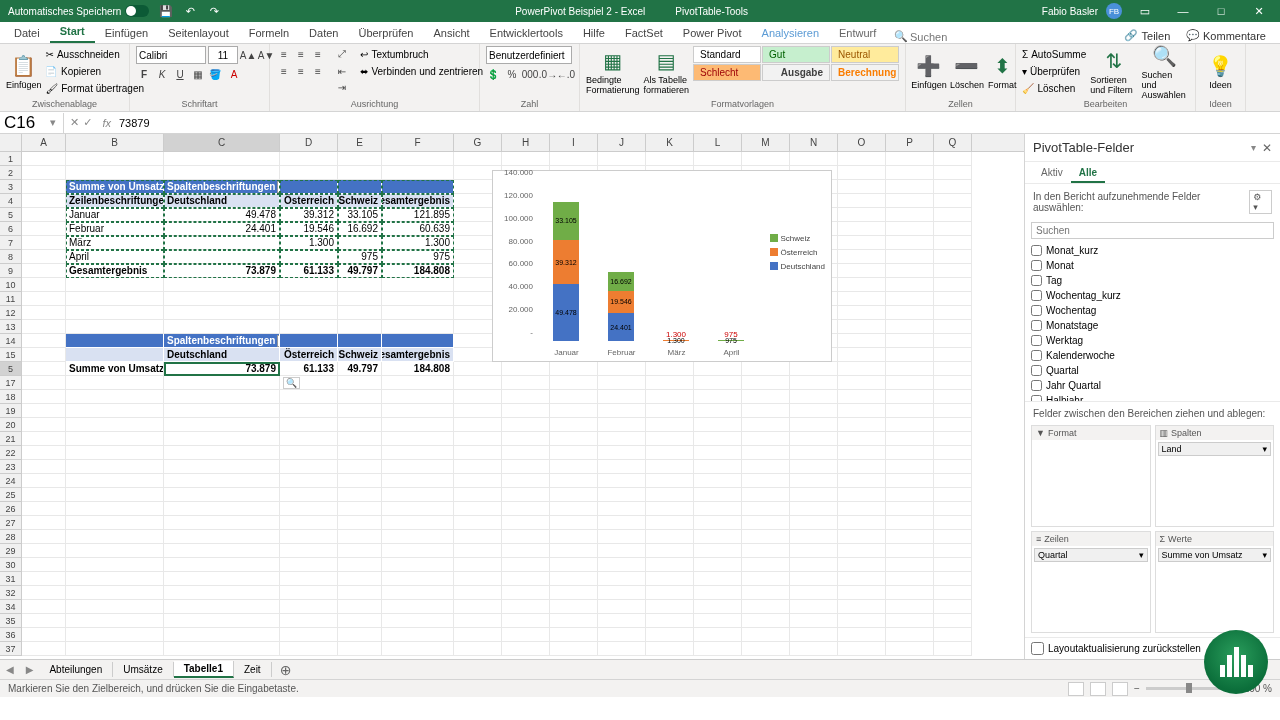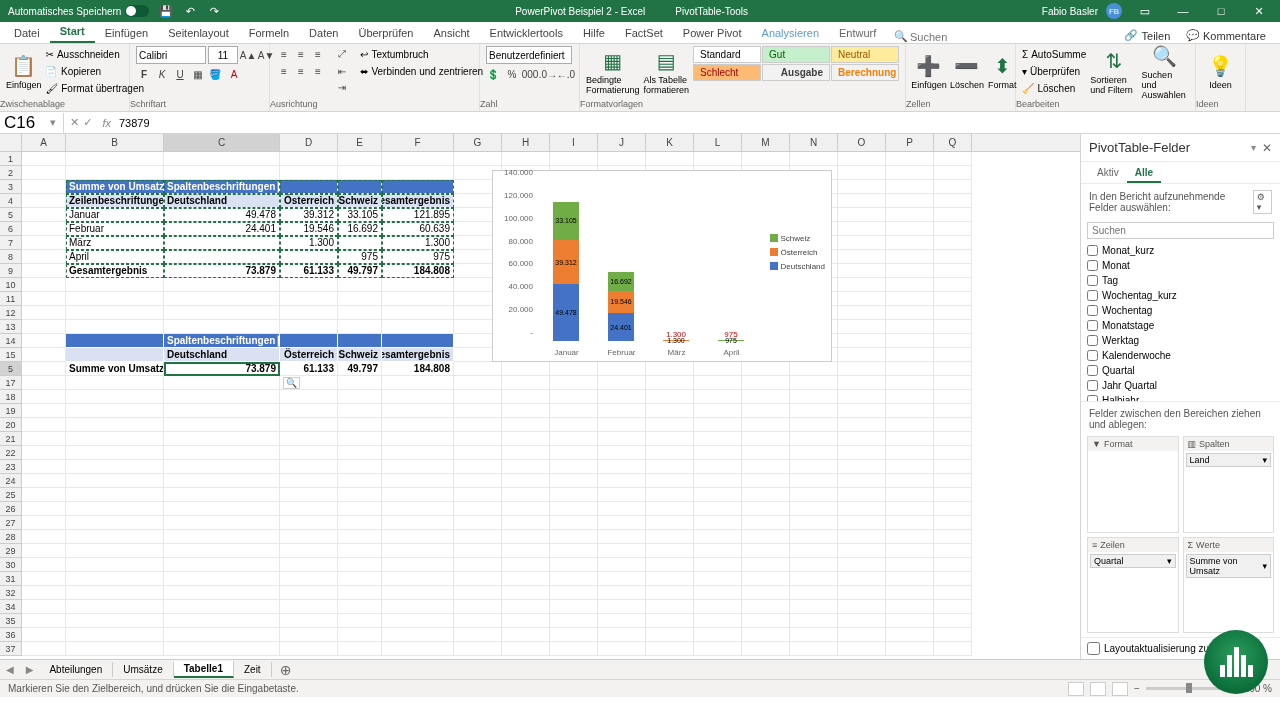--- a/index.html
+++ b/index.html
@@ -21,21 +21,21 @@
 .ribbon-tabs { height: 22px; background:#fff; border-bottom:1px solid #d4d4d4; display:flex; align-items:flex-end; padding-left:4px; font-size:11px; }
 .ribbon-tab { padding:2px 10px 4px; cursor:pointer; color:#444; }
 .ribbon-tab.active { border-bottom:2px solid #217346; color:#217346; font-weight:600; }
 .ribbon-tab.context { color:#666; }
 .ribbon-tabs-right { margin-left:auto; display:flex; gap:4px; padding-right:8px; }
 .share-btn { display:flex; align-items:center; gap:3px; font-size:11px; color:#333; padding:1px 6px; }
 
 
 .ribbon { height:68px; background:#f3f2f1; border-bottom:1px solid #d4d4d4; display:flex; font-size:10px; }
 .ribbon-group { border-right:1px solid #e1dfdd; padding:2px 6px; display:flex; flex-direction:column; position:relative; }
-.ribbon-group-label { position:absolute; bottom:0; left:0; right:0; font-size:9px; color:#666; height:12px; }
+.ribbon-group-label { position:absolute; bottom:0; left:0; right:0; text-align:center; font-size:9px; color:#666; height:12px; }
 .rg-body { flex:1; display:flex; align-items:flex-start; gap:4px; }
 .big-btn { display:flex; flex-direction:column; align-items:center; justify-content:center; width:44px; height:52px; font-size:9px; gap:2px; }
 .big-icon { font-size:20px; color:#217346; }
 .small-stack { display:flex; flex-direction:column; gap:1px; font-size:10px; }
 .small-item { display:flex; align-items:center; gap:3px; height:16px; white-space:nowrap; }
 .font-row { display:flex; align-items:center; gap:2px; }
 .font-select { width:70px; height:18px; border:1px solid #ababab; font-size:10px; padding:0 2px; background:#fff; }
 .size-select { width:30px; height:18px; border:1px solid #ababab; font-size:10px; padding:0 2px; background:#fff; text-align:center; }
 .mini-btn { width:16px; height:16px; display:inline-flex; align-items:center; justify-content:center; font-size:10px; color:#444; }
 .align-grid { display:grid; grid-template-columns:repeat(3,16px); gap:1px; }
@@ -99,21 +99,21 @@
 .hscroll { flex:1; }
 
 
 .status-bar { height:18px; background:#f3f2f1; border-top:1px solid #d4d4d4; display:flex; align-items:center; font-size:10px; color:#555; padding:0 8px; }
 .status-right { margin-left:auto; display:flex; align-items:center; gap:6px; }
 .view-btn { width:16px; height:14px; border:1px solid #ccc; background:#fff; }
 .zoom-slider { width:80px; height:3px; background:#ccc; position:relative; }
 .zoom-slider::after { content:''; position:absolute; width:6px; height:10px; background:#888; top:-4px; left:50%; }
 
 
-.pane { width:200px; border-left:1px solid #d4d4d4; background:#fff; display:flex; flex-direction:column; font-size:10px; }
+.pane { width:256px; border-left:1px solid #d4d4d4; background:#fff; display:flex; flex-direction:column; font-size:10px; }
 .pane-header { display:flex; align-items:center; padding:6px 8px; border-bottom:1px solid #eaeaea; }
 .pane-header h3 { font-size:13px; font-weight:400; color:#333; flex:1; }
 .pane-close { font-size:12px; color:#666; }
 .pane-tabs { display:flex; padding:2px 8px 0; border-bottom:1px solid #eaeaea; font-size:10px; }
 .pane-tab { padding:3px 8px; color:#666; }
 .pane-tab.active { border-bottom:2px solid #217346; color:#217346; font-weight:700; }
 .pane-hint { padding:6px 8px; color:#555; display:flex; align-items:center; }
 .gear { margin-left:auto; border:1px solid #ccc; padding:1px 3px; font-size:9px; }
 .pane-search { margin:2px 6px; }
 .pane-search input { width:100%; border:1px solid #ccc; padding:2px 4px; font-size:10px; }

